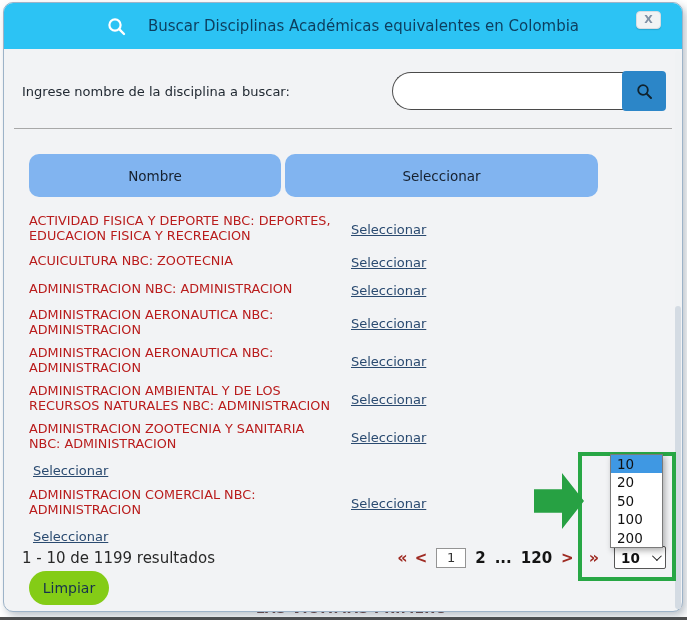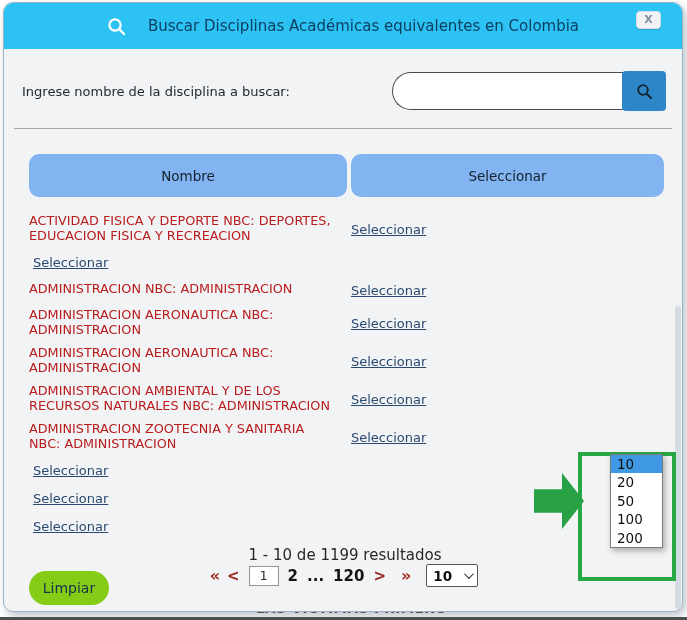--- a/index.html
+++ b/index.html
@@ -49,35 +49,35 @@
     display:flex; align-items:center; justify-content:center; cursor:pointer;
     margin-left:-2px;
   }
   .divider { margin:17px 10px 0 10px; border-top:1px solid #a8a8a8; }
   
   .thead { margin:25px 0 0 25px; display:flex; gap:4px; }
   .th {
     height:43px; background:#81b4f0; border-radius:10px; display:flex;
     align-items:center; justify-content:center; font-size:13.5px; color:#16202e; font-weight:500;
   }
-  .th-name { width:318px; }
+  .th-name { width:252px; }
   .th-select { width:313px; }
   .rows { margin:17px 0 0 25px; }
   .row { display:flex; align-items:center; margin-bottom:9px; min-height:15px; }
   .cell-name {
     flex:0 0 318px; padding-right:8px; font-size:12.8px; line-height:14.5px; color:#b91c1c;
   }
   .cell-action { flex:0 0 auto; padding-left:4px; }
   .sel-link {
     font-size:13px; color:#2a4a70; text-decoration:underline; cursor:pointer;
   }
   
   .results-row {
     position:absolute; left:18px; right:14px; top:543px;
-    display:flex; align-items:center; justify-content:space-between;flex-direction:column;
+    display:flex; align-items:center; justify-content:space-between;
   }
   .results-text { font-size:15px; color:#282828; }
   .pager { display:flex; align-items:center; gap:9px; font-weight:bold; padding-right:2px; }
   .pg-arrow { color:#9e2a22; font-size:15px; cursor:pointer; font-weight:bold; }
   .pg-first,.pg-last { font-size:16px; letter-spacing:-2px; }
   .pg-box {
     width:30px; height:20px; background:#fff; border:1px solid #949494; text-align:center;
     font-size:13px; color:#333; font-family:"DejaVu Sans","Liberation Sans",sans-serif;
   }
   .pg-num { color:#141414; font-size:15px; cursor:pointer; }
@@ -159,20 +159,21 @@
     <div class="th th-name">Nombre</div>
     <div class="th th-select">Seleccionar</div>
   </div>
 
   <div class="rows">
     <div class="row">
       <div class="cell-name">ACTIVIDAD FISICA Y DEPORTE NBC: DEPORTES, EDUCACION FISICA Y RECREACION</div>
       <div class="cell-action"><a class="sel-link">Seleccionar</a></div>
     </div>
     <div class="row">
+      <div class="cell-name">ACUICULTURA NBC: ZOOTECNIA</div>
       <div class="cell-action"><a class="sel-link">Seleccionar</a></div>
     </div>
     <div class="row">
       <div class="cell-name">ADMINISTRACION NBC: ADMINISTRACION</div>
       <div class="cell-action"><a class="sel-link">Seleccionar</a></div>
     </div>
     <div class="row">
       <div class="cell-name">ADMINISTRACION AERONAUTICA NBC: ADMINISTRACION</div>
       <div class="cell-action"><a class="sel-link">Seleccionar</a></div>
     </div>
@@ -185,20 +186,21 @@
       <div class="cell-action"><a class="sel-link">Seleccionar</a></div>
     </div>
     <div class="row">
       <div class="cell-name">ADMINISTRACION ZOOTECNIA Y SANITARIA NBC: ADMINISTRACION</div>
       <div class="cell-action"><a class="sel-link">Seleccionar</a></div>
     </div>
     <div class="row">
       <div class="cell-action"><a class="sel-link">Seleccionar</a></div>
     </div>
     <div class="row">
+      <div class="cell-name">ADMINISTRACION COMERCIAL NBC: ADMINISTRACION</div>
       <div class="cell-action"><a class="sel-link">Seleccionar</a></div>
     </div>
     <div class="row">
       <div class="cell-action"><a class="sel-link">Seleccionar</a></div>
     </div>
   </div>
 
   <div class="results-row">
     <span class="results-text">1 - 10 de 1199 resultados</span>
     <span class="pager">

